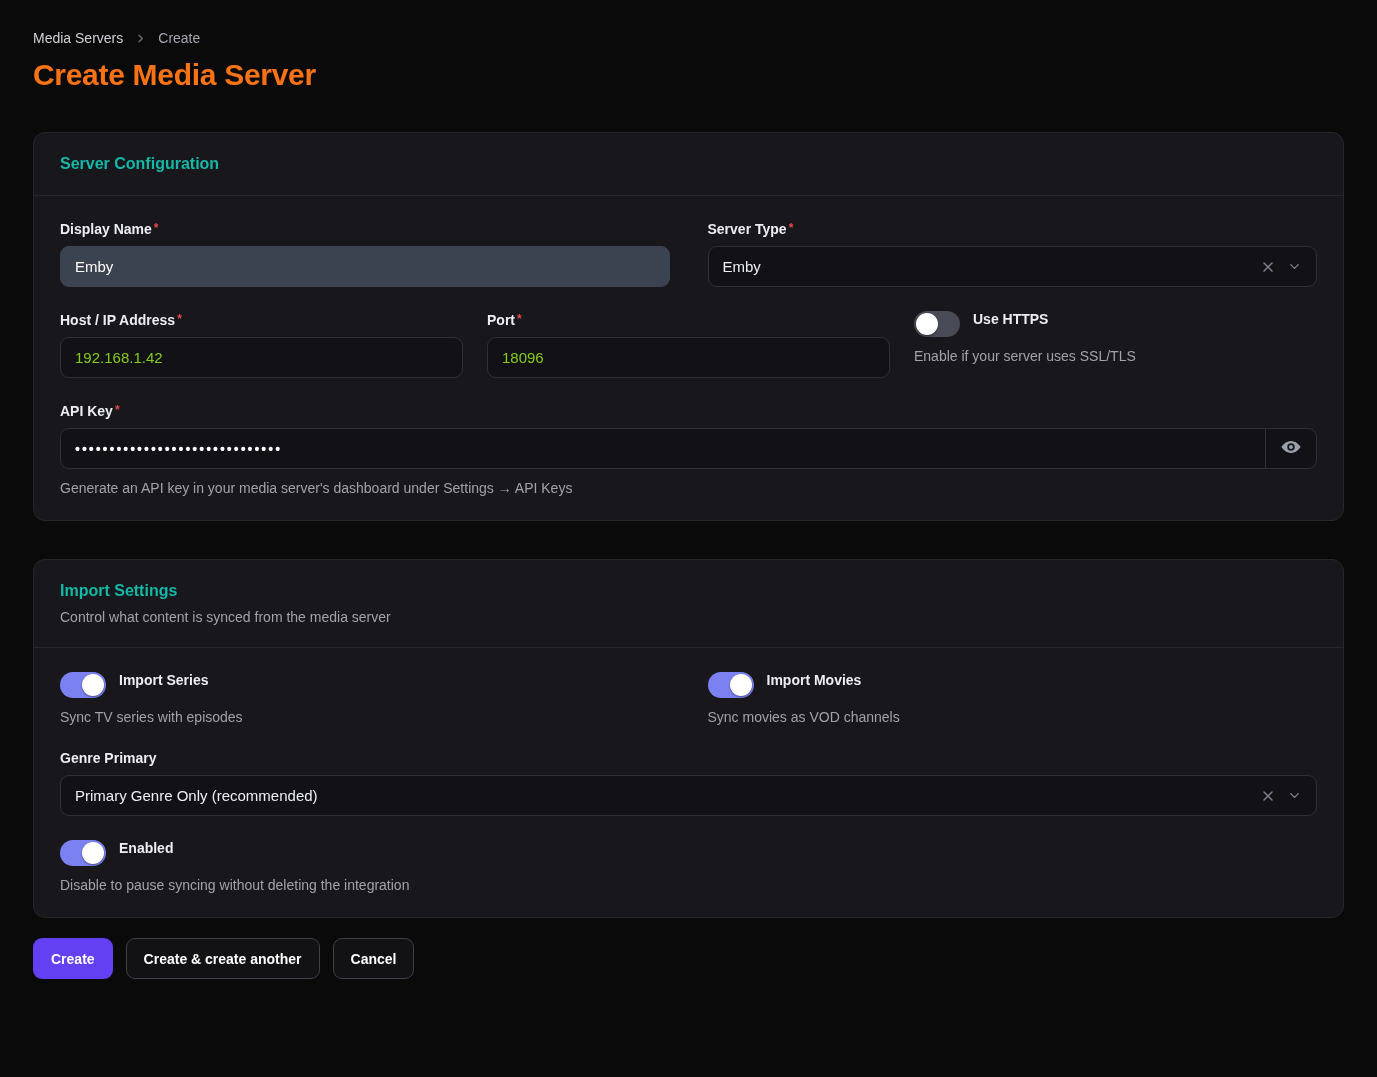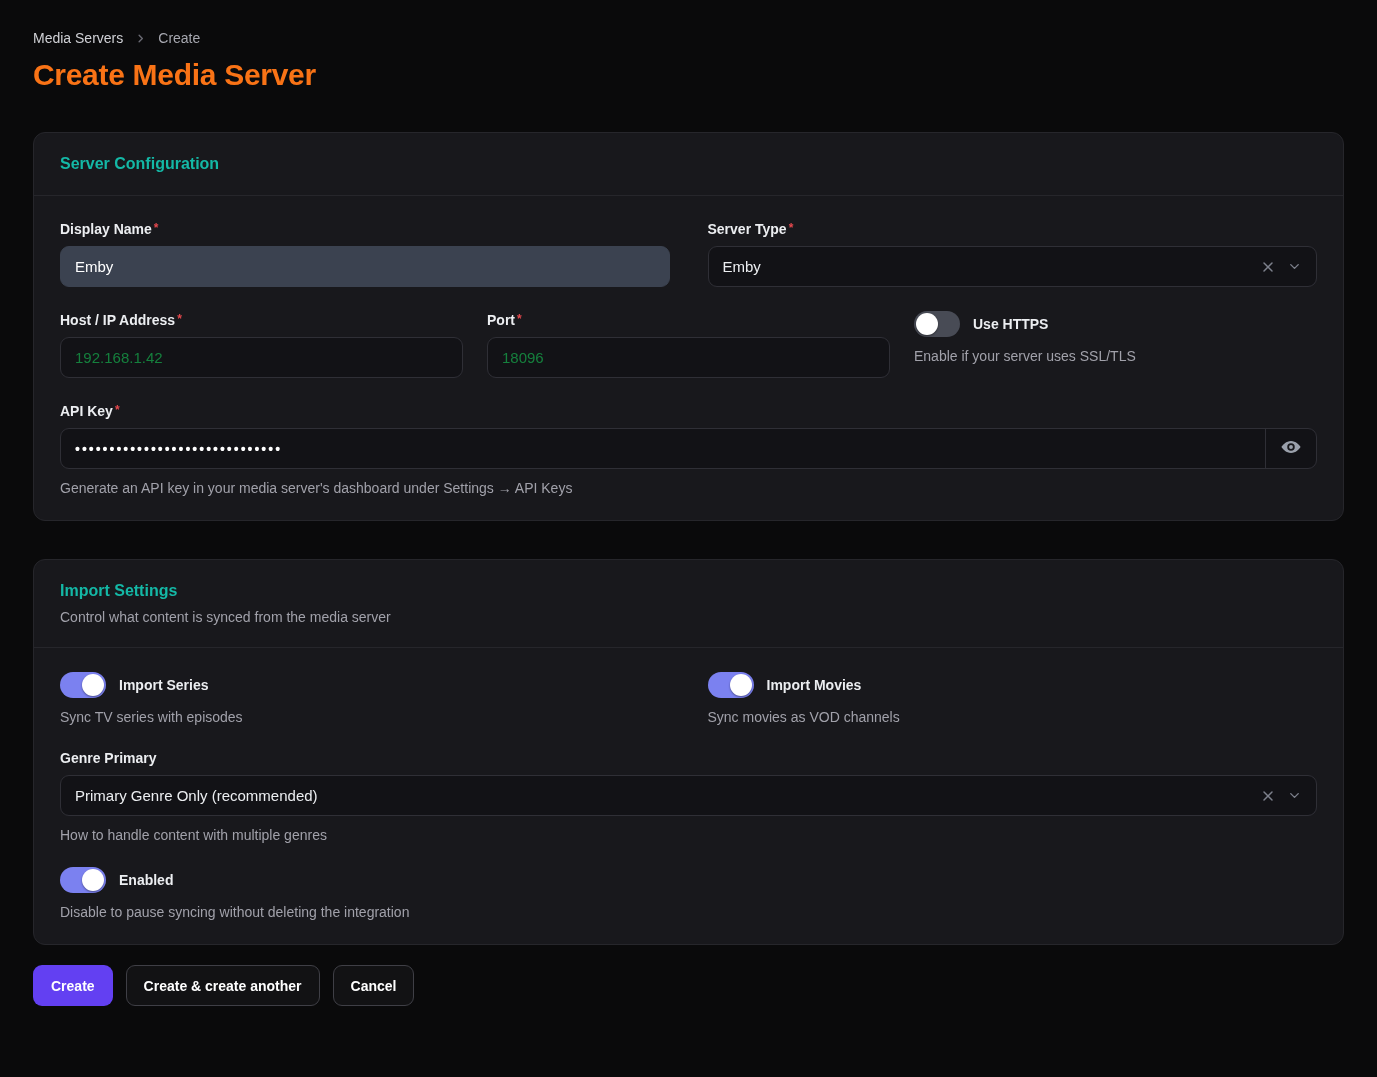--- a/index.html
+++ b/index.html
@@ -43,21 +43,21 @@
     font-size: 14px; font-weight: 600; color: #eceef1;
     margin-bottom: 9px;
   }
   .req::after { content: "*"; color: #e5484d; font-size: 12px; vertical-align: top; margin-left: 2px; }
 
   .text-input {
     width: 100%; height: 41px;
     background: #121216;
     border: 1px solid #2f2f36;
     border-radius: 9px;
-    color: #15803d;
+    color: #84cc16;
     font-family: "Liberation Sans", sans-serif;
     font-size: 15px;
     padding: 0 14px;
     outline: none;
   }
   .text-input.focused {
     background: #3b4250;
     border-color: #3b4250;
     color: #ffffff;
   }
@@ -72,21 +72,21 @@
     padding: 0 12px 0 14px;
     cursor: pointer;
   }
   .select-shell .select-value { font-size: 15px; color: #eceef1; flex: 1 1 auto; }
   .select-shell .sel-icon { display: flex; align-items: center; justify-content: center; padding: 2px; cursor: pointer; }
   .select-shell .sel-icon + .sel-icon { margin-left: 7px; }
 
   .helper { font-size: 14px; color: #a1a1aa; margin-top: 11px; }
 
   
-  .toggle-field .toggle-row { display: flex; align-items: center; gap: 13px; }
+  .toggle-field .toggle-row { display: flex; gap: 13px; }
   .toggle-field .t-label { font-size: 14px; font-weight: 600; color: #eceef1; }
   .toggle {
     position: relative;
     width: 46px; height: 26px;
     border-radius: 13px;
     background: #484b55;
     border: none; cursor: pointer; flex: none;
     padding: 0;
   }
   .toggle .knob {
@@ -260,21 +260,20 @@
                 <line x1="6" y1="6" x2="18" y2="18"></line>
                 <line x1="18" y1="6" x2="6" y2="18"></line>
               </svg>
           </span>
           <span class="sel-icon">
             <svg width="15" height="15" viewBox="0 0 24 24" fill="none" stroke="#7d818c" stroke-width="2.2" stroke-linecap="round" stroke-linejoin="round">
                 <polyline points="6 9 12 15 18 9"></polyline>
               </svg>
           </span>
         </div>
-        <div class="helper">How to handle content with multiple genres</div>
       </div>
 
       <div class="toggle-field">
         <div class="toggle-row">
           <button class="toggle on">
               <span class="knob"></span>
             </button>
           <span class="t-label">Enabled</span>
         </div>
         <div class="helper">Disable to pause syncing without deleting the integration</div>

